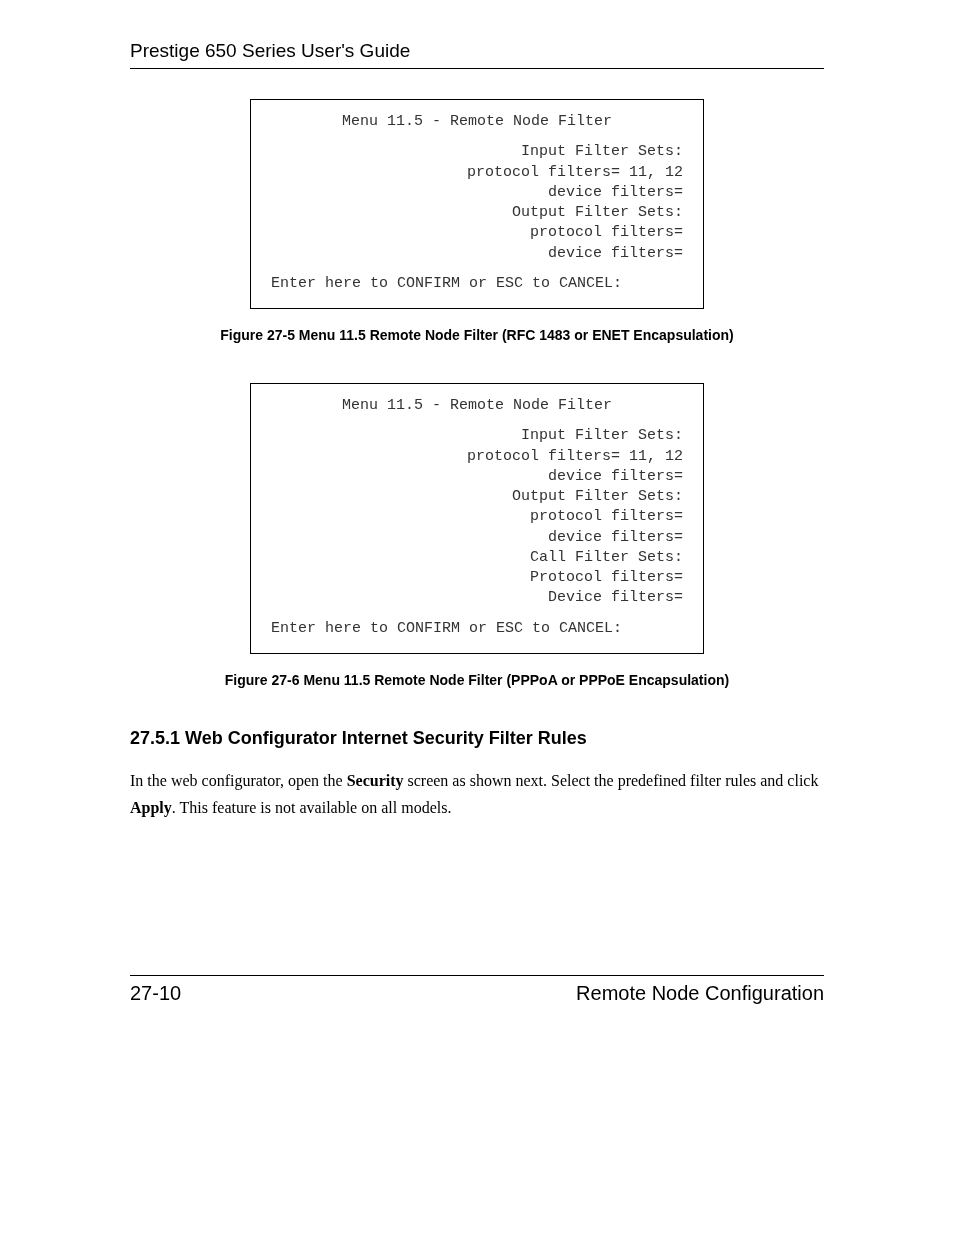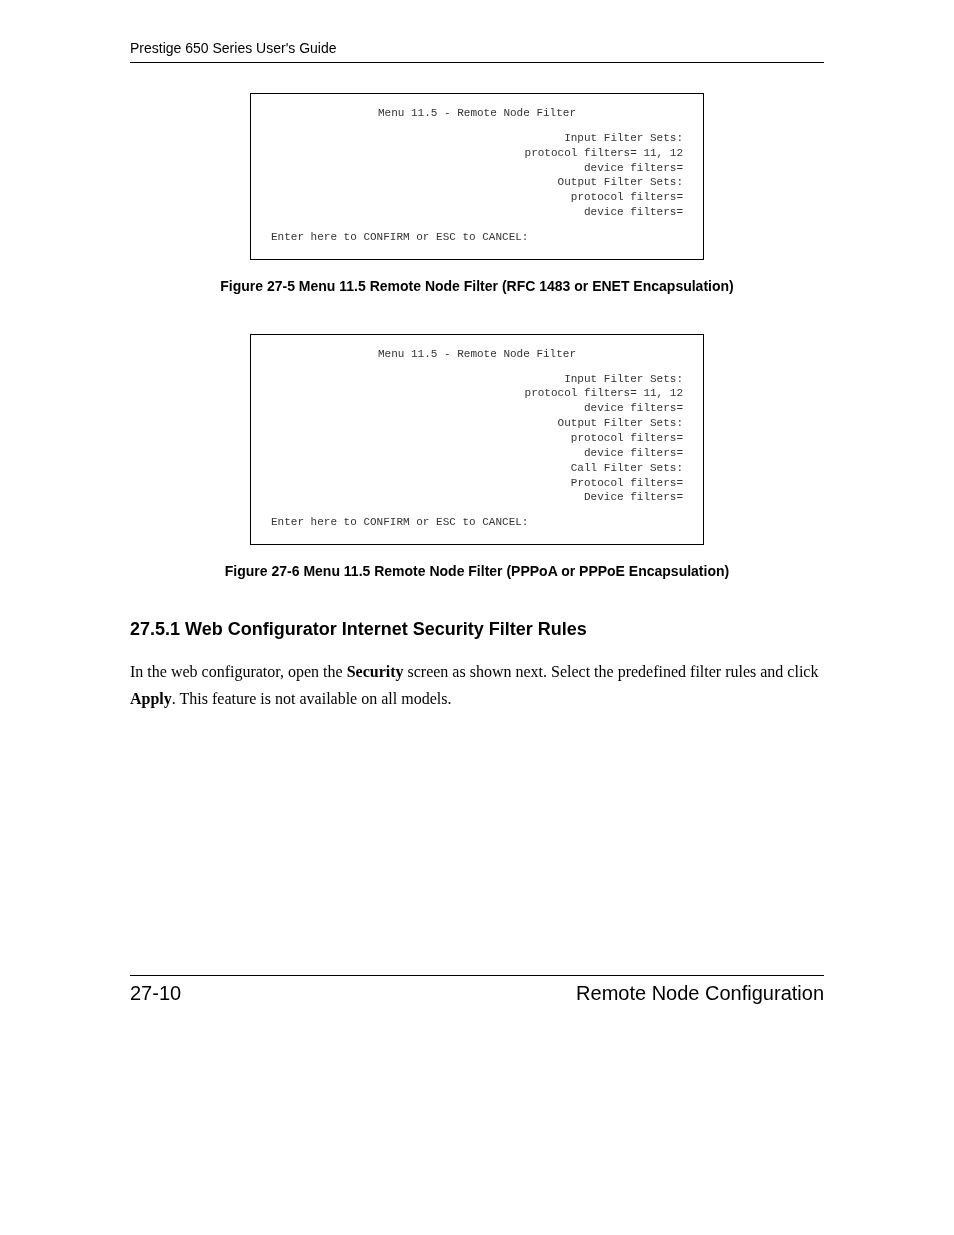--- a/index.html
+++ b/index.html
@@ -9,32 +9,32 @@
     }
     body {
       width: 954px;
       height: 1235px;
       background: white;
       font-family: Arial, Helvetica, sans-serif;
       position: relative;
       padding: 40px 130px 0 130px;
     }
     .header {
-      font-size: 14px;
+      font-size: 19px;
       padding-bottom: 6px;
       border-bottom: 1.5px solid #000;
       margin-bottom: 30px;
     }
     .terminal-box {
       border: 1px solid #000;
       margin: 0 auto 18px auto;
       width: 454px;
       padding: 12px 20px 14px 20px;
       font-family: "Courier New", Courier, monospace;
-      font-size: 11px;
+      font-size: 15px;
       line-height: 1.35;
       color: #333;
     }
     .terminal-title {
       text-align: center;
       margin-bottom: 10px;
     }
     .terminal-body {
       text-align: right;
       white-space: pre;

